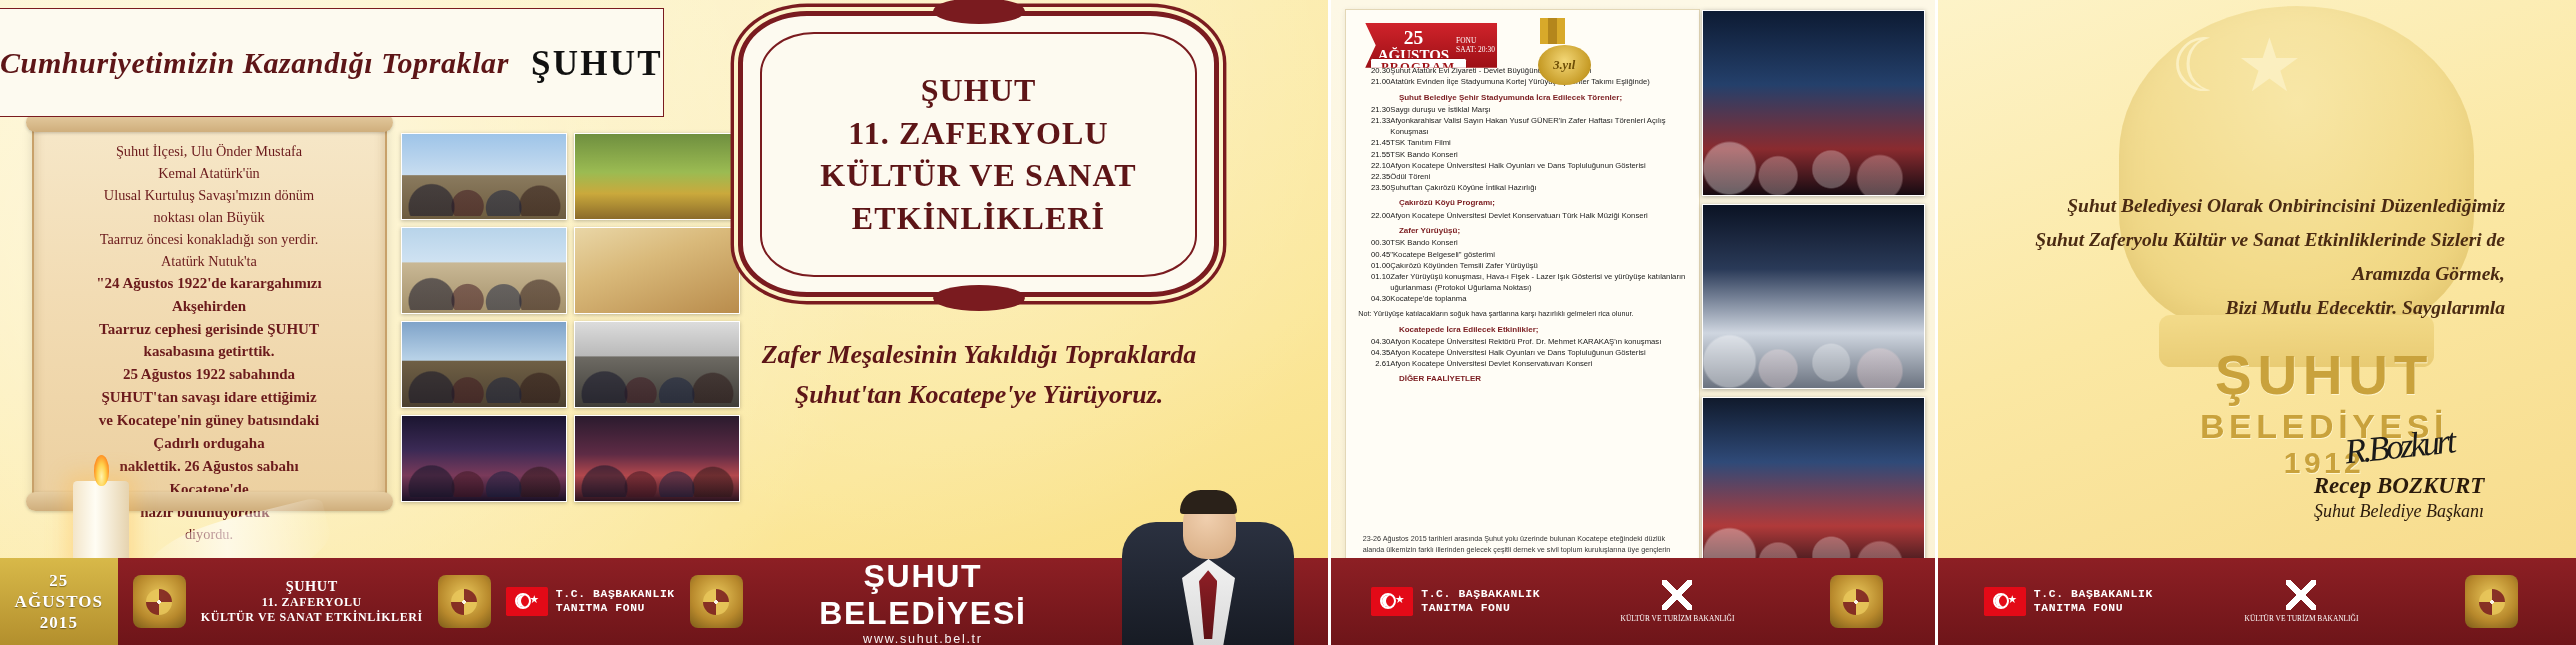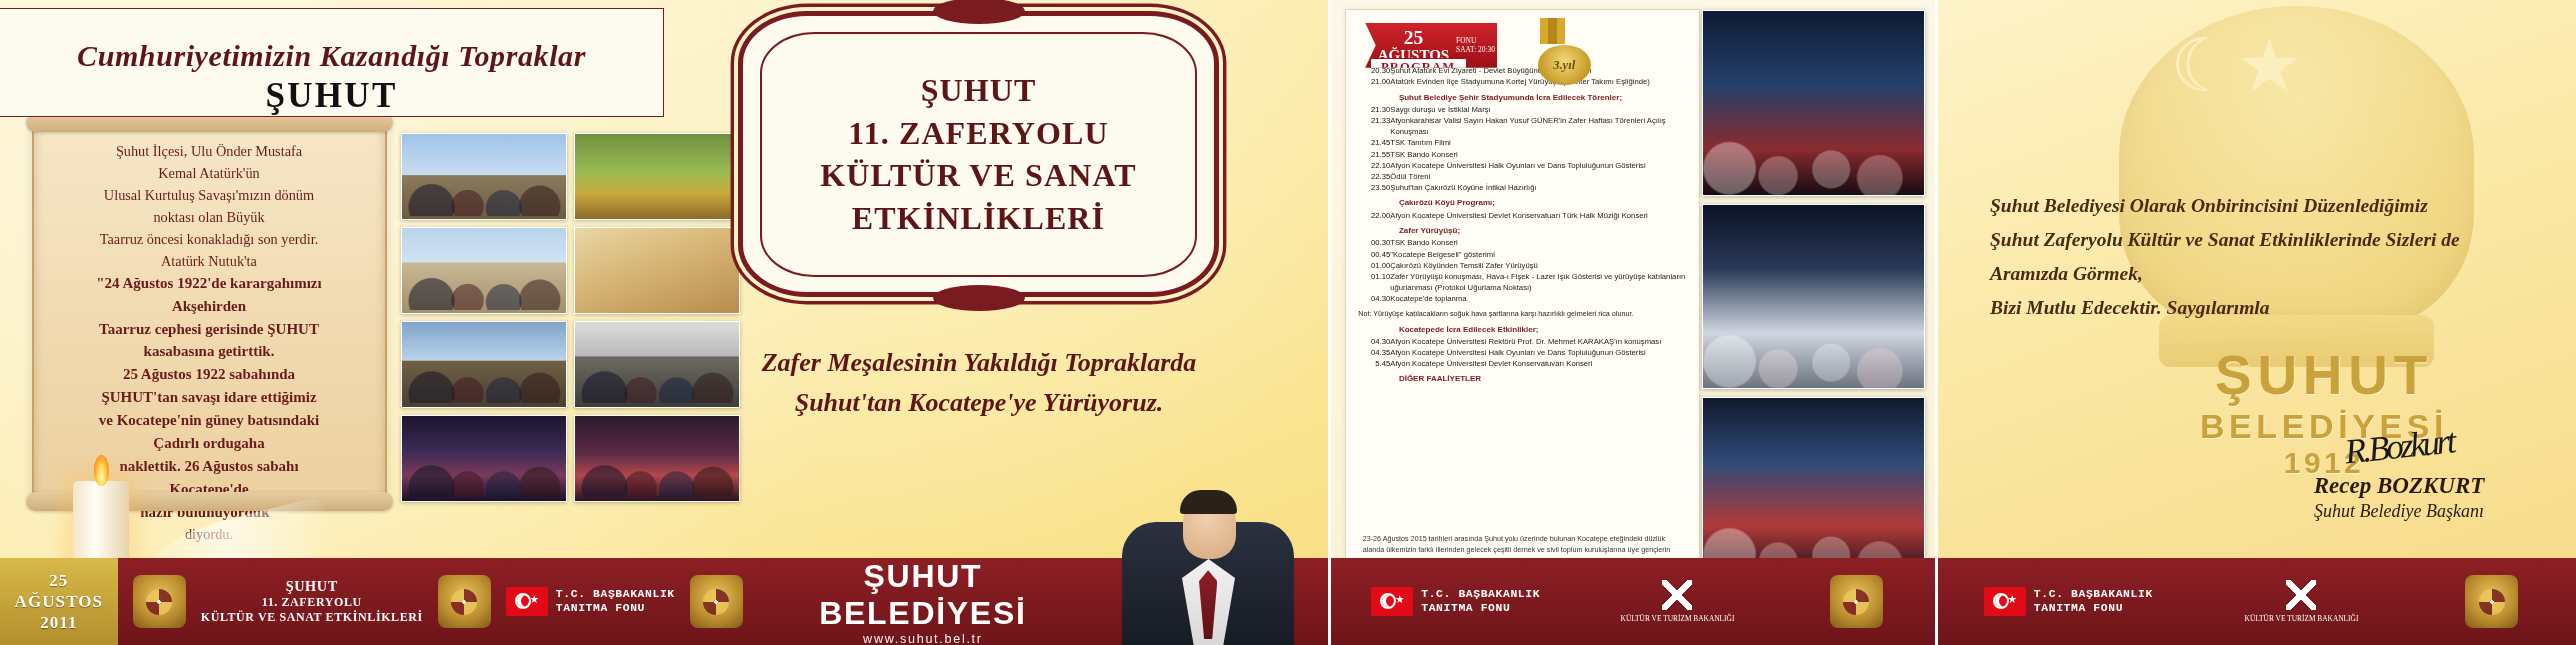--- a/index.html
+++ b/index.html
@@ -33,21 +33,21 @@
   }
 
   
   .hdr-banner{
     position:absolute; left:0; top:8px;
     width:664px; height:109px;
     background:#fdfaf0;
     border-top:1.7px solid #7a1b1f;
     border-bottom:1.7px solid #7a1b1f;
     border-right:1.7px solid #7a1b1f;
-    display:flex; flex-direction:column; justify-content:flex-end; align-items:center;
+    display:flex; justify-content:space-between; align-items:center;
     z-index:5;
   }
   .hdr-line1{
     font-family:"Liberation Serif", serif;
     font-style:italic; font-weight:bold;
     font-size:30px; color:#5d1517; letter-spacing:0.6px;
     white-space:nowrap;
   }
   .hdr-line2{
     font-family:"Liberation Serif", serif;
@@ -172,21 +172,21 @@
     position:absolute; left:50%; transform:translateX(-50%);
     width:92px; height:26px;
     background:#7a1b1f;
     border-radius:50%;
   }
   .ornate-cap.top{ top:-13.7px; }
   .ornate-cap.bot{ bottom:-13.7px; }
 
   
   .slogan{
-    position:absolute; left:750px; top:343px;
+    position:absolute; left:750px; top:335px;
     width:458px;
     text-align:center;
     font-family:"Liberation Serif", serif;
     font-style:italic; font-weight:bold;
     font-size:26px; line-height:1.55; color:#5d1517;
     z-index:6;
   }
 
   
   .bottom-bar{
@@ -435,21 +435,21 @@
     font-weight:bold; font-size:34px; letter-spacing:4.6px;
     color:#c9a23c; text-shadow:0.6px 1.1px 0 #fff6cf;
   }
   .brand-text .b3{
     font-family:"Liberation Sans", sans-serif;
     font-weight:bold; font-size:30px; letter-spacing:3.4px;
     color:#c9a23c; text-shadow:0.6px 1.1px 0 #fff6cf;
   }
   .right-msg{
     position:absolute; left:52px; top:189px;
-    width:515px; text-align:left;
+    width:515px; text-align:right;
     font-family:"Liberation Serif", serif;
     font-style:italic; font-weight:bold;
     font-size:19.5px; line-height:1.75; color:#4a2a12;
   }
   .sign-block{
     position:absolute; right:54px; bottom:123px;
     width:246px; text-align:center;
   }
   .sign-block .sig{
     height:52px;
@@ -551,21 +551,21 @@
 
     <div class="slogan">
       <div>Zafer Meşalesinin Yakıldığı Topraklarda</div>
       <div>Şuhut'tan Kocatepe'ye Yürüyoruz.</div>
     </div>
 
     <div class="bottom-bar">
       <div class="date-badge">
         <span>25</span>
         <span>AĞUSTOS</span>
-        <span>2011</span>
+        <span>2015</span>
       </div>
       <div class="ornament"></div>
       <div class="bb-label">
         <div class="l1">ŞUHUT</div>
         <div>11. ZAFERYOLU</div>
         <div>KÜLTÜR VE SANAT ETKİNLİKLERİ</div>
       </div>
       <div class="ornament"></div>
       <div class="tanitim">
         <div class="tr-flag"></div>
@@ -679,21 +679,21 @@
         <div class="prog-head">Kocatepede İcra Edilecek Etkinlikler;</div>
         <div class="prog-row">
           <div class="t">04.30</div>
           <div class="d">Afyon Kocatepe Üniversitesi Rektörü Prof. Dr. Mehmet KARAKAŞ'ın konuşması</div>
         </div>
         <div class="prog-row">
           <div class="t">04.35</div>
           <div class="d">Afyon Kocatepe Üniversitesi Halk Oyunları ve Dans Topluluğunun Gösterisi</div>
         </div>
         <div class="prog-row">
-          <div class="t">5.45</div>
+          <div class="t">2.61</div>
           <div class="d">Afyon Kocatepe Üniversitesi Devlet Konservatuvarı Konseri</div>
         </div>
         <div class="prog-head center">DİĞER FAALİYETLER</div>
       </div>
 
       <div class="prog-foot">23-26 Ağustos 2015 tarihleri arasında Şuhut yolu üzerinde bulunan Kocatepe eteğindeki düzlük alanda ülkemizin farklı illerinden gelecek çeşitli dernek ve sivil toplum kuruluşlarına üye gençlerin katılımıyla gerçekleştirilecek olan 4 gün süreli Gençlik Kampı</div>
     </div>
 
     <div class="mid-photos">
       <div class="mid-photo mp1">

